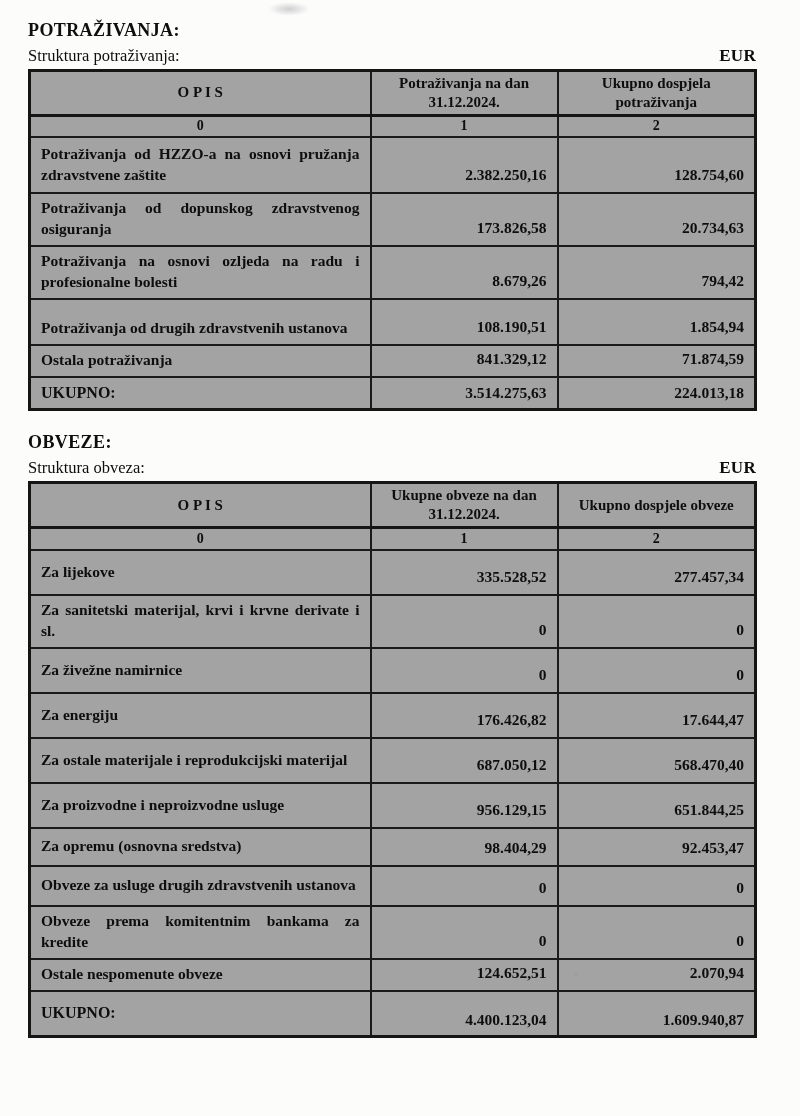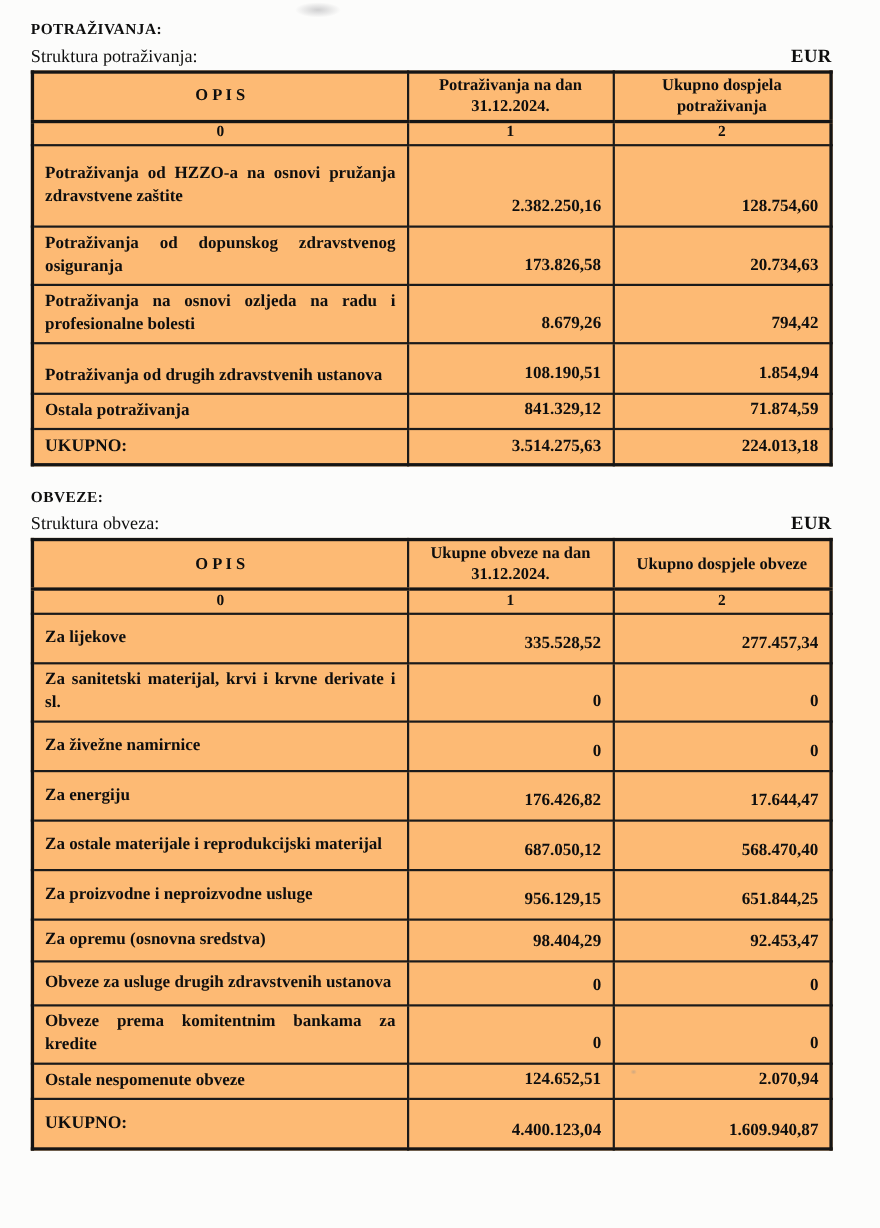--- a/index.html
+++ b/index.html
@@ -8,35 +8,35 @@
     background:#fcfcfb;
     font-family:"Liberation Serif", serif;
     color:#0e0e0e;
     position:relative;
     overflow:hidden;
   }
   .page { position:relative; width:800px; height:1116px; }
   .content { padding:20px 30px 0 28px; }
 
   .sec-title {
-    font-size:14px; font-weight:bold; letter-spacing:0.4px;
+    font-size:18px; font-weight:bold; letter-spacing:0.4px;
   }
   .sub-row {
     display:flex; justify-content:space-between; align-items:flex-end;
     margin-top:5px; margin-bottom:3px;
   }
   .sub-title { font-size:16.5px; }
   .currency { font-size:17px; font-weight:bold; margin-right:14px; letter-spacing:0.3px; }
 
   table.fin {
     border-collapse:collapse;
     table-layout:fixed;
     width:726px;
     border:3px solid #151515;
-    background:#fdba74;
+    background:#a3a3a3;
   }
   table.fin td {
     border:2px solid #1a1a1a;
     overflow:hidden;
   }
   col.c0 { width:341px; }
   col.c1 { width:187px; }
   col.c2 { width:198px; }
 
   tr.hdr td {
@@ -98,21 +98,21 @@
           <tr class="hdr" style="height:40px">
         <td>O P I S</td>
         <td>Potraživanja na dan 31.12.2024.</td>
         <td>Ukupno dospjela potraživanja</td>
       </tr>
       <tr class="idx" style="height:22px">
         <td>0</td>
         <td>1</td>
         <td>2</td>
       </tr>
-      <tr style="height:74px">
+      <tr style="height:56px">
         <td class="lbl">Potraživanja od HZZO-a na osnovi pružanja zdravstvene zaštite</td>
         <td class="num">2.382.250,16</td>
         <td class="num">128.754,60</td>
       </tr>
       <tr style="height:50px">
         <td class="lbl">Potraživanja od dopunskog zdravstvenog osiguranja</td>
         <td class="num">173.826,58</td>
         <td class="num">20.734,63</td>
       </tr>
       <tr style="height:46px">

